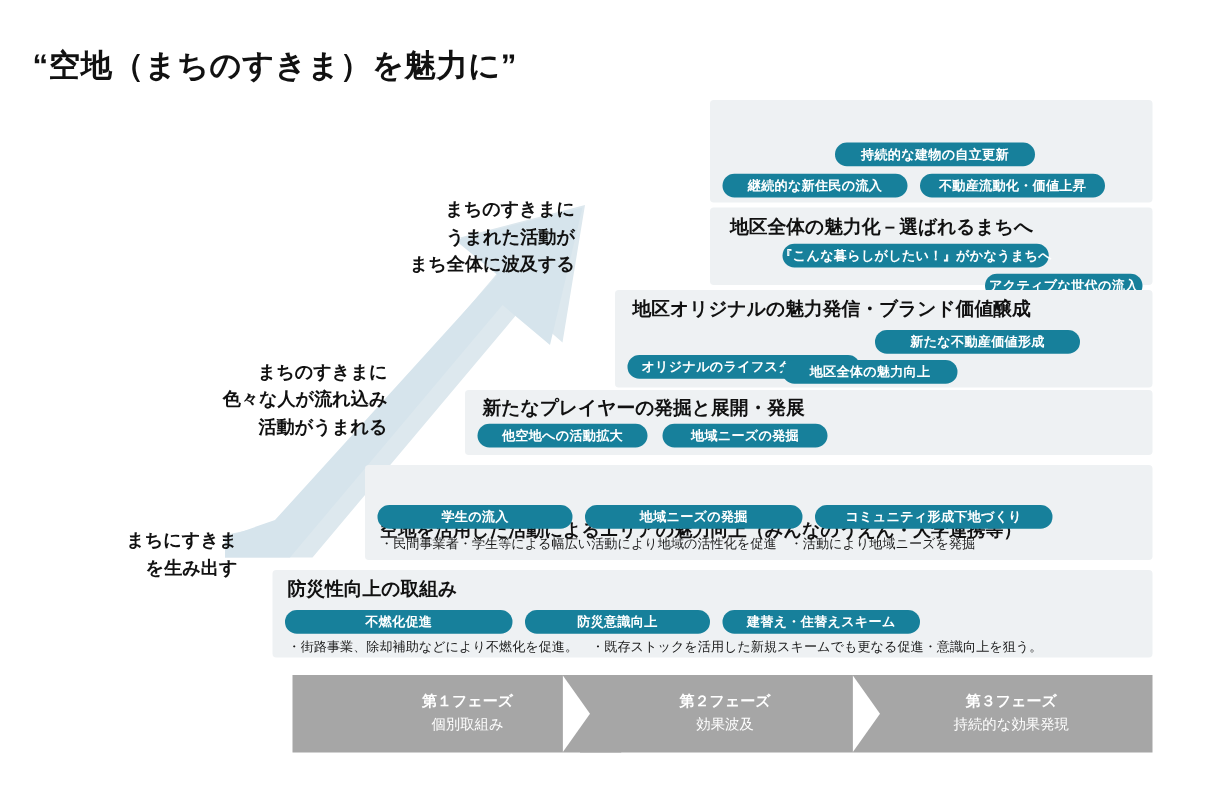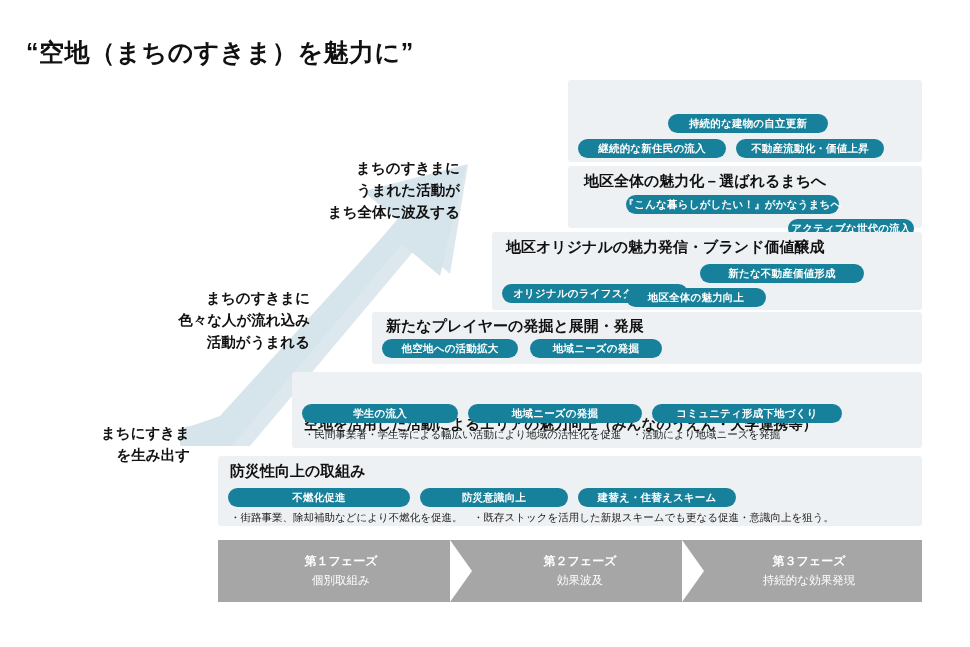--- a/index.html
+++ b/index.html
@@ -177,21 +177,21 @@
   <div class="note" style="left:304px; top:428px;">・民間事業者・学生等による幅広い活動により地域の活性化を促進　・活動により地域ニーズを発掘</div>
 
   <div class="band" style="left:218px; top:456px; width:704px; height:70px;"></div>
   <div class="band-title" style="left:230px; top:462px;">防災性向上の取組み</div>
   <div class="chip" style="left:228px; top:488px; width:182px;">不燃化促進</div>
   <div class="chip" style="left:420px; top:488px; width:148px;">防災意識向上</div>
   <div class="chip" style="left:578px; top:488px; width:158px;">建替え・住替えスキーム</div>
   <div class="note" style="left:230px; top:511px;">・街路事業、除却補助などにより不燃化を促進。　・既存ストックを活用した新規スキームでも更なる促進・意識向上を狙う。</div>
 
   <div class="phasebar">
-    <div class="phase" style="left:0px; width:246px;">
+    <div class="phase" style="left:16px; width:246px;padding-left:17px;">
       <span>第１フェーズ</span>
       <span class="p2">個別取組み</span>
     </div>
     <div class="notch" style="left:232px;"></div>
 
     <div class="phase" style="left:246px; width:232px;">
       <span>第２フェーズ</span>
       <span class="p2">効果波及</span>
     </div>
     <div class="notch" style="left:464px;"></div>

